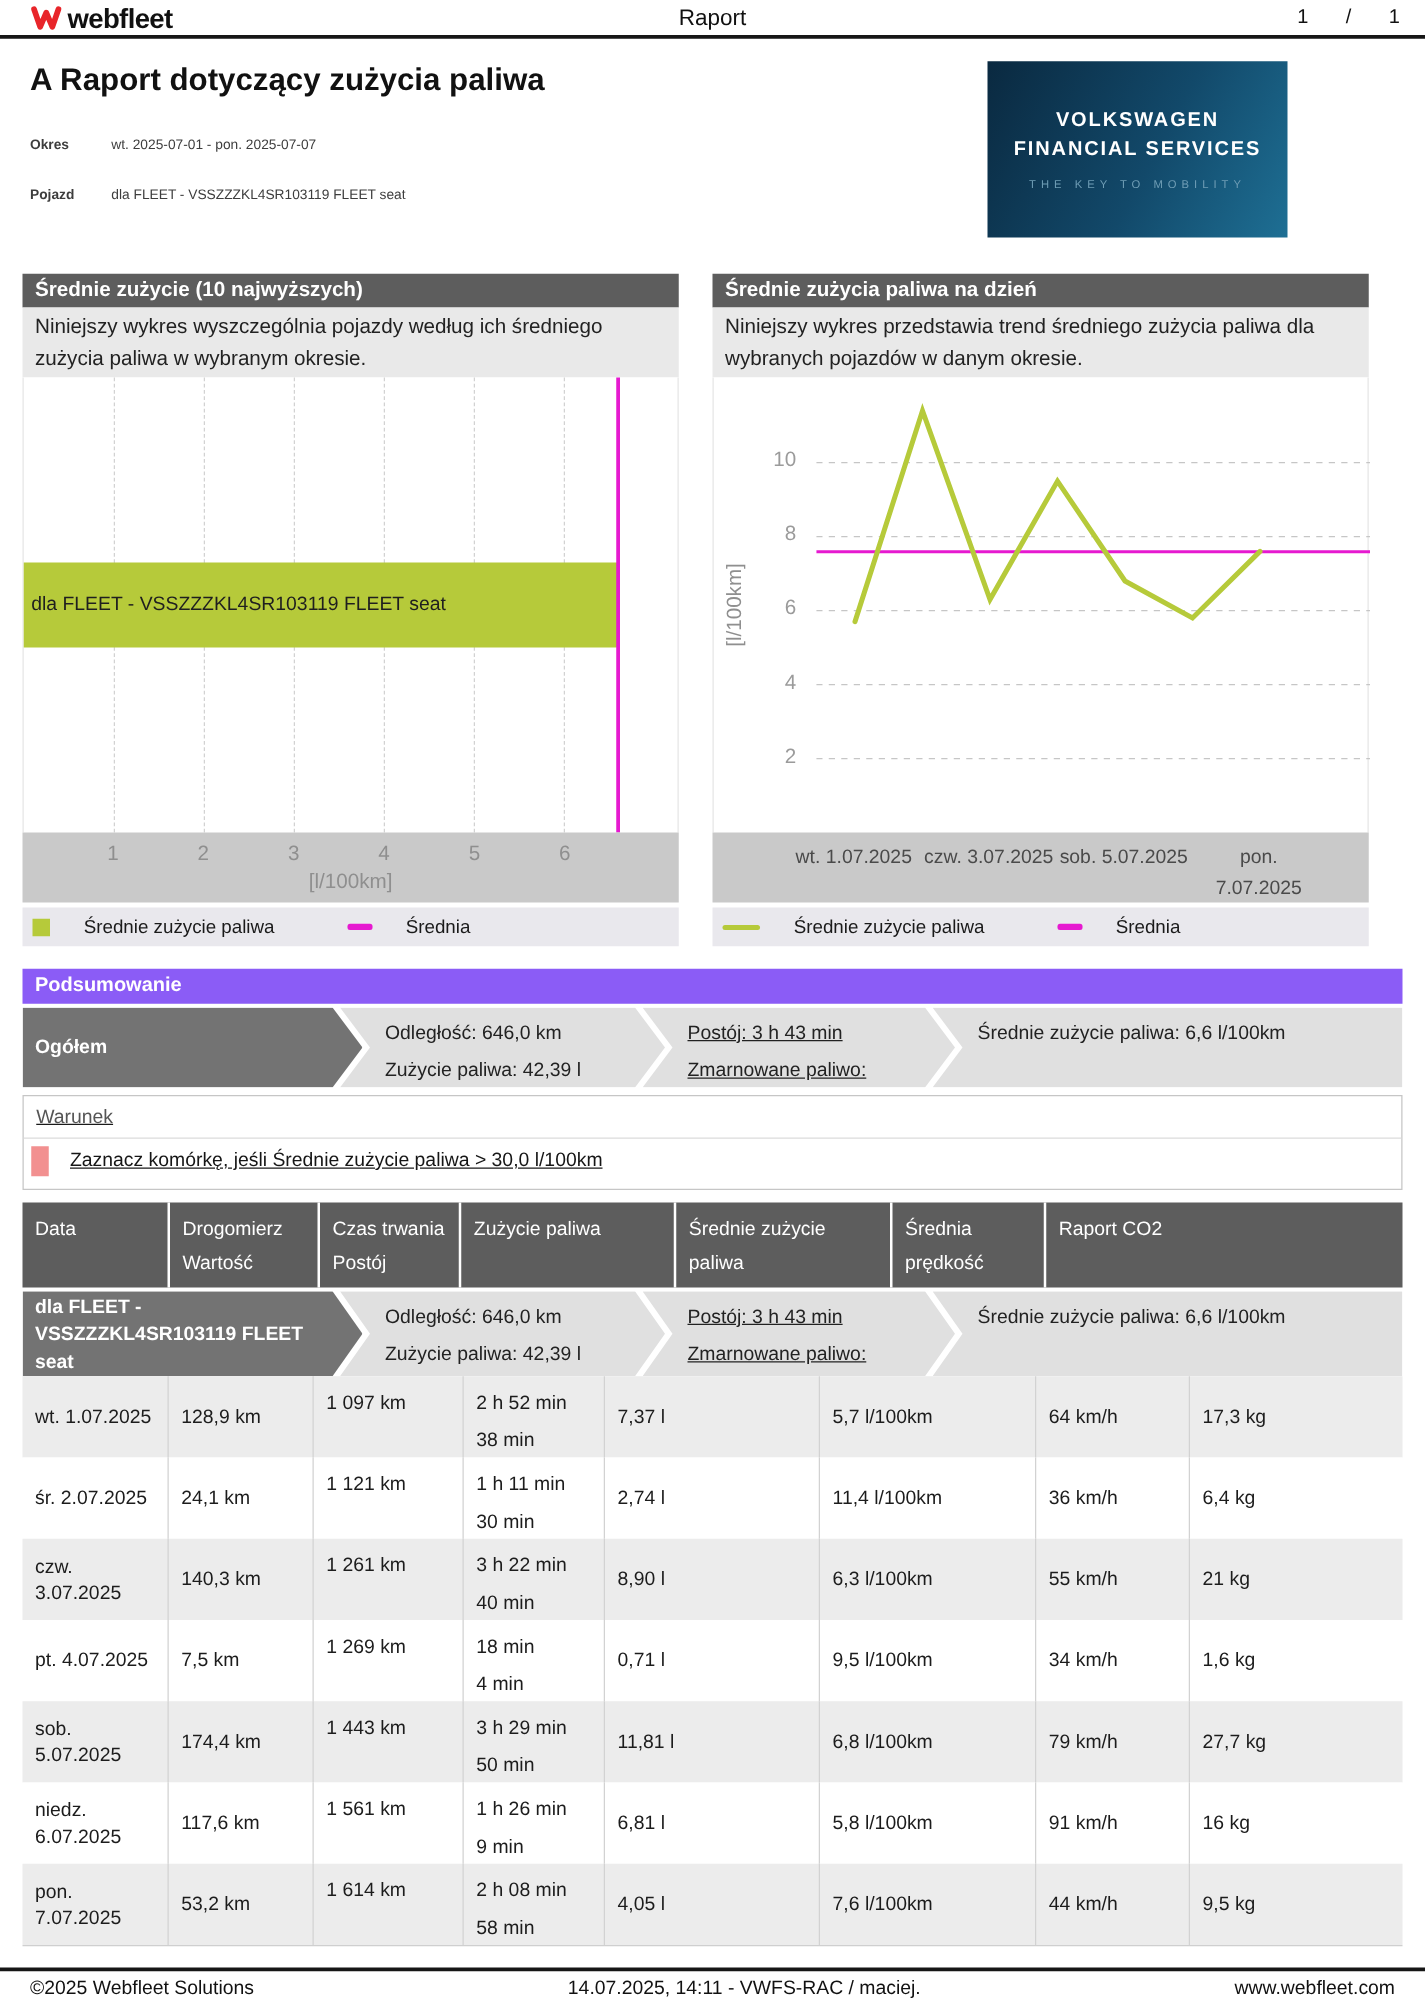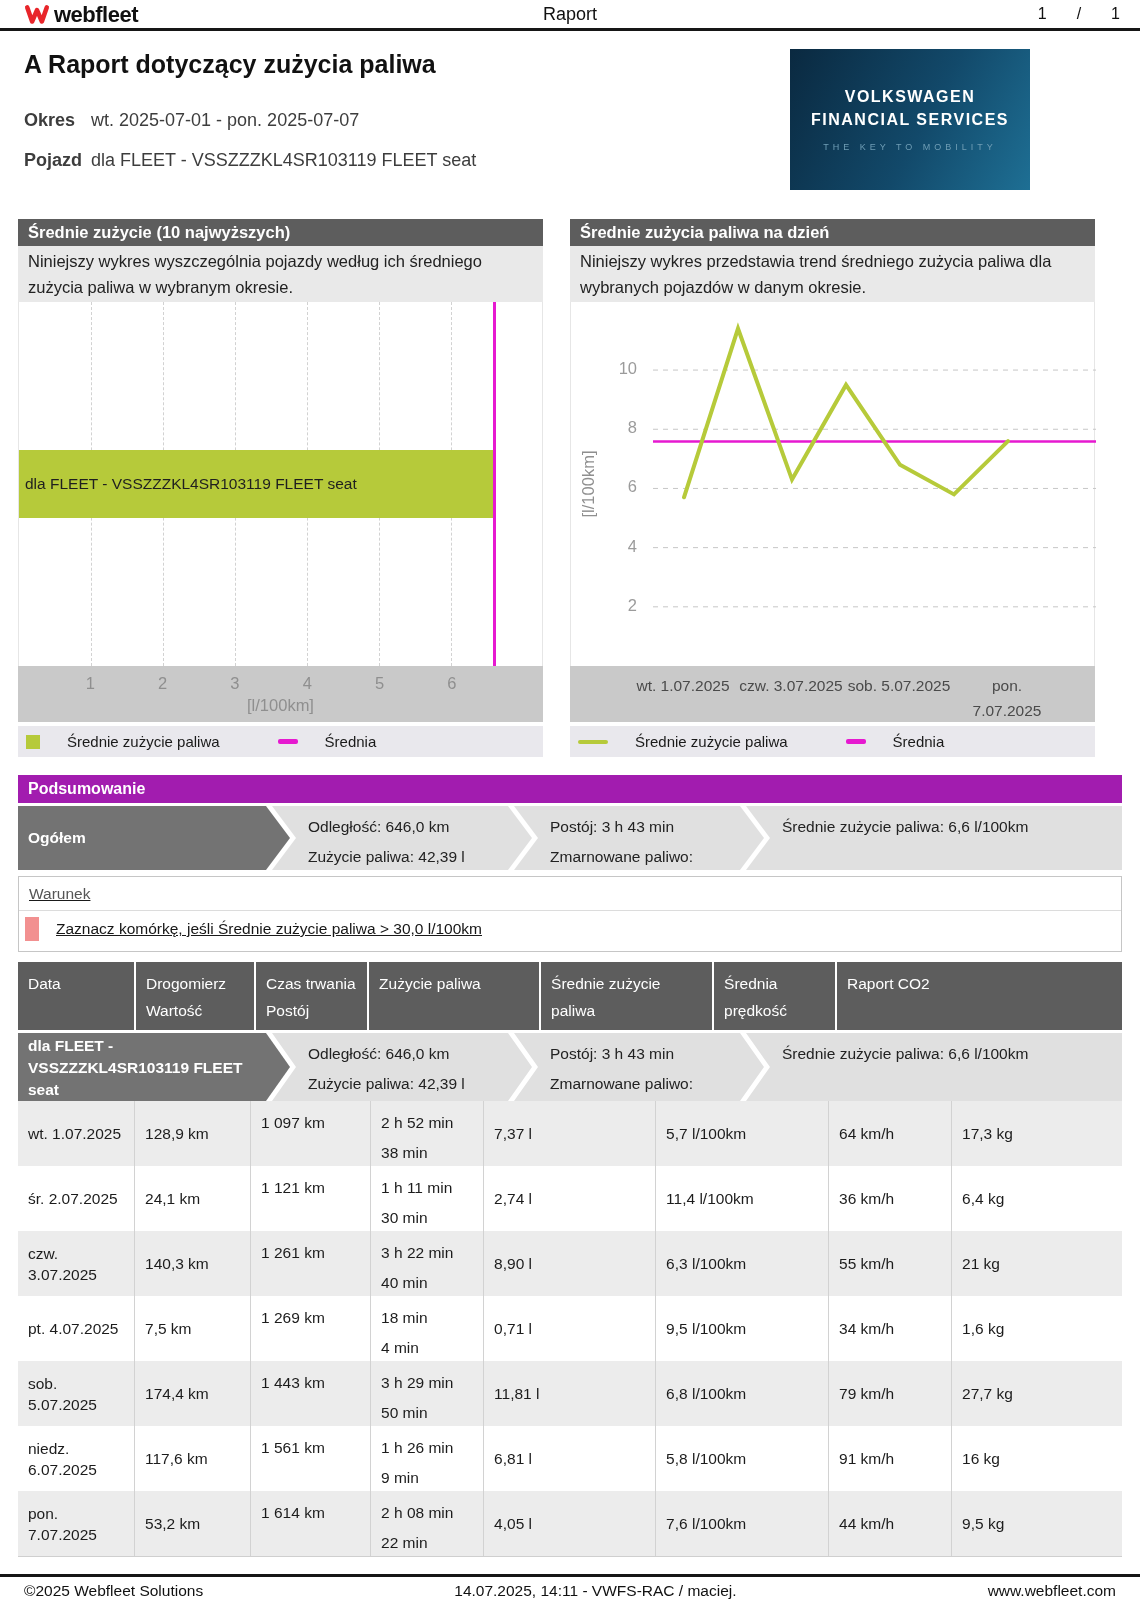--- a/index.html
+++ b/index.html
@@ -9,21 +9,21 @@
   
   .top-header { position:absolute; top:0; left:0; width:100%; height:31px; border-bottom:3px solid #161616; }
   .wf-logo { position:absolute; left:24px; top:2px; display:flex; align-items:center; gap:4px; }
   .wf-logo svg { width:26px; height:22px; }
   .wf-logo .wf-name { font-size:22px; font-weight:800; letter-spacing:-0.5px; color:#111; }
   .hdr-title { position:absolute; left:0; right:0; top:4px; text-align:center; font-size:18px; color:#111; }
   .hdr-pages { position:absolute; right:20px; top:5px; display:flex; gap:30px; font-size:16px; color:#111; }
 
   
   .report-title { position:absolute; left:24px; top:50px; font-size:25px; font-weight:700; color:#111; }
-  .meta-row { position:absolute; left:24px; font-size:18px; color:#3d3d3d; }
+  .meta-row { position:absolute; left:24px; font-size:11px; color:#3d3d3d; }
   .meta-row .lbl { font-weight:700; display:inline-block; width:62px; }
   .vwfs-box { position:absolute; left:790px; top:49px; width:240px; height:141px;
     background:linear-gradient(118deg,#0a2940 0%,#12496a 55%,#1e6f94 100%);
     display:flex; flex-direction:column; align-items:center; justify-content:center; }
   .vwfs-l1, .vwfs-l2 { color:#fff; font-weight:700; font-size:16px; letter-spacing:1.5px; }
   .vwfs-l2 { margin-top:5px; }
   .vwfs-l3 { color:#6f9db5; font-size:9px; letter-spacing:4px; margin-top:13px; }
 
   
   .chart-panel { position:absolute; top:219px; width:525px; height:538px; display:flex; flex-direction:column; }
@@ -54,33 +54,33 @@
     writing-mode:vertical-rl; color:#8f8f8f; font-size:16.5px; }
   .yticks { position:absolute; left:0; top:0; bottom:0; width:72px; }
   .ytick { position:absolute; right:6px; width:60px; text-align:right; color:#9b9b9b; font-size:16.5px; }
   .line-svg { position:absolute; left:82px; top:0; width:443px; height:100%; }
   .xdate { position:absolute; top:7px; transform:translateX(-50%); color:#4a4a4a; font-size:15.5px;
     text-align:center; line-height:25px; }
   .xdate span { display:block; white-space:nowrap; }
 
   
   .sum-wrap { position:absolute; left:18px; top:775px; width:1104px; }
-  .sum-header { height:28px; background:#a21caf; color:#fff; font-weight:700; font-size:16px;
+  .sum-header { height:28px; background:#8b5cf6; color:#fff; font-weight:700; font-size:16px;
     display:flex; align-items:center; padding-left:10px; }
   .chev-band { margin-top:3px; display:flex; height:64px; }
   .chev-band.tall { height:68px; margin-top:3px; }
   .chev-label { width:272px; flex:none; background:#737373; color:#fff; font-weight:700; font-size:15.5px;
     line-height:22px; clip-path:polygon(0 0,calc(100% - 24px) 0,100% 50%,calc(100% - 24px) 100%,0 100%);
     display:flex; align-items:center; padding:0 30px 0 10px; }
   .chev-band.tall .chev-label { line-height:22px; align-items:flex-start; padding-top:2px; }
   .chev-seg { background:#e0e0e0; margin-left:-18px; padding:10px 26px 0 36px; font-size:15.5px; line-height:22px; color:#222;
     clip-path:polygon(0 0,calc(100% - 24px) 0,100% 50%,calc(100% - 24px) 100%,0 100%,24px 50%); }
   .chev-seg .sl2 { display:block; margin-top:8px; }
   .chev-seg.s1 { width:260px; flex:none; }
-  .chev-seg.s2 { width:250px; flex:none; }
+  .chev-seg.s2 { width:250px; flex:none;text-decoration:underline; }
   .chev-seg.s3 { flex:1; clip-path:polygon(0 0,100% 0,100% 100%,0 100%,24px 50%); }
 
   
   .cond-box { position:absolute; left:18px; top:876px; width:1104px; height:76px; border:1px solid #c6c6c6;text-decoration:underline; }
   .cond-title { color:#555; font-size:15.5px; padding:8px 10px 7px; }
   .cond-rule { border-top:1px solid #dcdcdc; }
   .cond-row { display:flex; align-items:center; margin-top:6px; padding-left:6px; gap:17px; }
   .cond-swatch { width:14px; height:24px; flex:none; }
   .cond-text { font-size:15.5px; color:#161616; }
 
@@ -389,21 +389,21 @@
         </div>
         <div class="t-row odd">
           <div class="td c0">
             <span>pon.</span>
             <span>7.07.2025</span>
           </div>
           <div class="td c1">53,2 km</div>
           <div class="td c2 top">1 614 km</div>
           <div class="td c3 top">
             <span>2 h 08 min</span>
-            <span class="l2">22 min</span>
+            <span class="l2">58 min</span>
           </div>
           <div class="td c4">4,05 l</div>
           <div class="td c5">7,6 l/100km</div>
           <div class="td c6">44 km/h</div>
           <div class="td c7">9,5 kg</div>
         </div>
       </div>
   </div>
 
   <div class="footer-line"></div>

